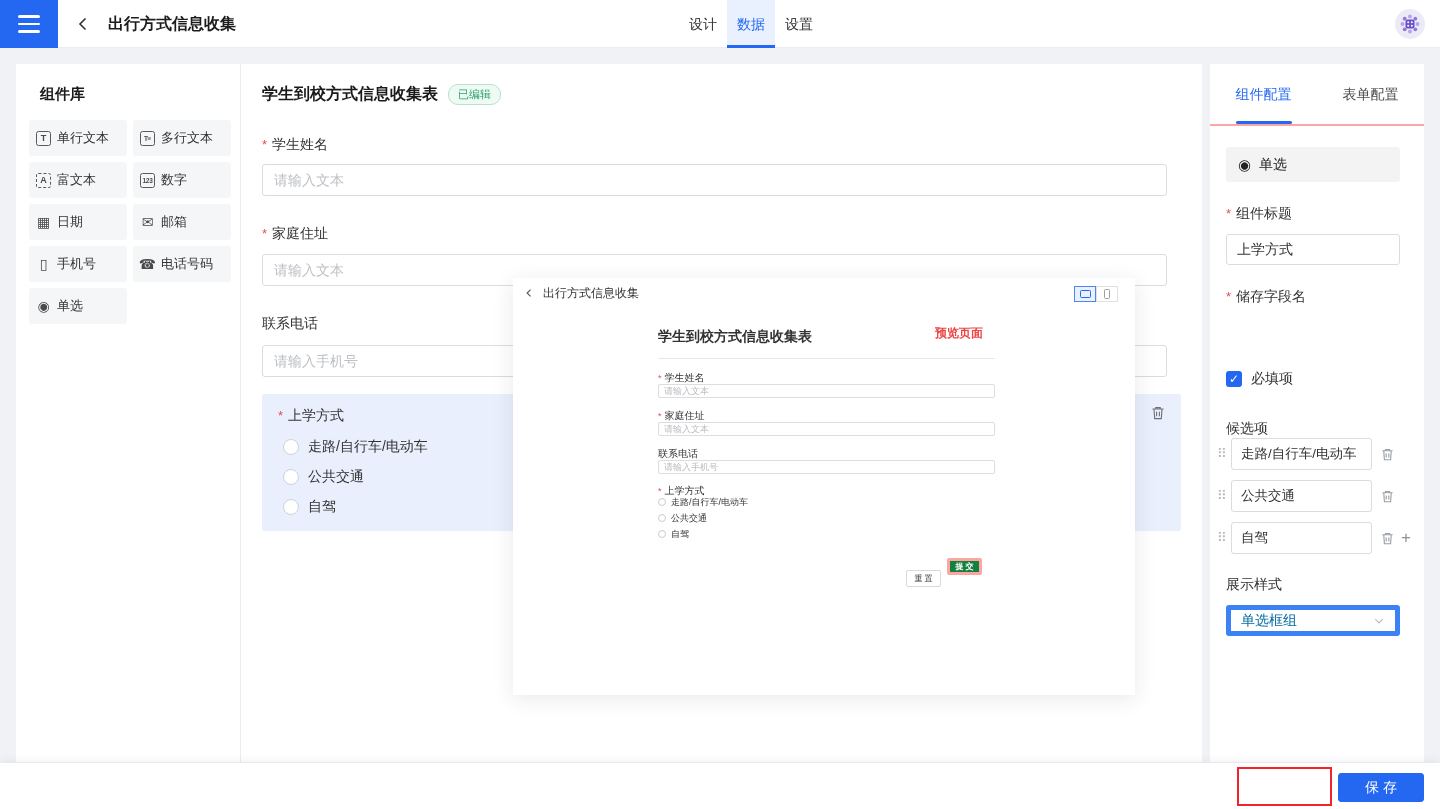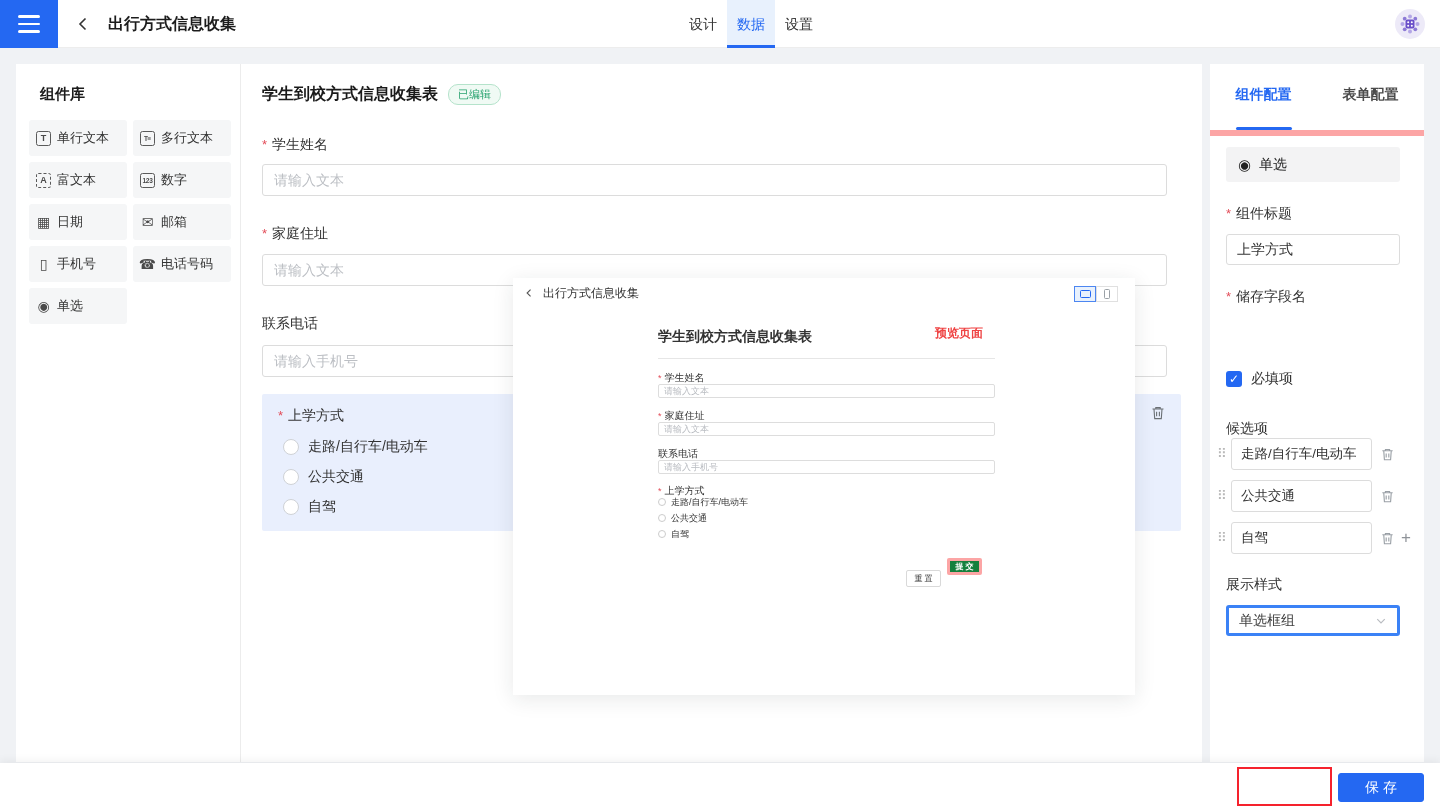--- a/index.html
+++ b/index.html
@@ -63,37 +63,37 @@
   .po-label { position:absolute; left:145px; font-size:10px; color:#333; }
   .po-label .req { font-size:9px; margin-right:3px; }
   .po-input { position:absolute; left:145px; width:337px; height:14px; border:1px solid #ddd; border-radius:2px; font-size:9px; color:#b9bcc1; padding:0 5px; display:flex; align-items:center; background:#fff; cursor:text; }
   .po-option { position:absolute; left:145px; height:12px; display:flex; align-items:center; gap:5px; font-size:9px; color:#333; cursor:pointer; }
   .po-radio { width:8px; height:8px; border:1px solid #ccc; border-radius:50%; background:#fff; }
   .po-btn { position:absolute; top:280px; width:35px; height:17px; font-size:8px; display:flex; align-items:center; justify-content:center; border-radius:2px; cursor:pointer; }
   .po-reset { left:393px; background:#fff; border:1px solid #d9d9d9; color:#333;margin-top:12px; }
   .po-submit { left:434px; background:#15803d; border:3px solid #fca5a5; color:#fff;font-weight:bold; }
 
   
-  .rp-tabs { position:absolute; left:0; top:0; width:214px; height:72px; border-bottom:6px solid #fca5a5; display:flex;font-weight:bold; }
+  .rp-tabs { position:absolute; left:0; top:0; width:214px; height:62px; border-bottom:2px solid #fca5a5; display:flex; }
   .rp-tab { flex:1; text-align:center; line-height:60px; font-size:14px; color:#4b4b4b; cursor:pointer; position:relative; }
   .rp-tab.active { color:#2468f2; }
   .rp-tab.active .rp-underline { position:absolute; left:50%; transform:translateX(-50%); bottom:0; width:56px; height:3px; background:#2468f2; border-radius:2px; }
   .comp-chip { position:absolute; left:16px; top:83px; width:174px; height:35px; background:#f3f3f4; border-radius:3px; display:flex; align-items:center; gap:8px; padding:0 12px; font-size:14px; color:#222; }
   .chip-radio-ic { font-size:15px; color:#222; line-height:1; }
   .rp-label { position:absolute; left:16px; font-size:14px; color:#333; }
   .rp-input { position:absolute; left:16px; width:174px; height:31px; border:1px solid #dcdcdc; border-radius:3px; font-size:14px; color:#333; padding:0 10px; outline:none; font-family:inherit; background:#fff; }
   .checkbox-row { position:absolute; left:16px; top:306px; display:flex; align-items:center; gap:9px; cursor:pointer; }
   .checkbox { width:16px; height:16px; background:#2468f2; border-radius:3px; color:#fff; font-size:12px; display:flex; align-items:center; justify-content:center; line-height:1; }
   .checkbox-label { font-size:14px; color:#333; }
   .opt-row { position:absolute; left:0; width:214px; height:32px; }
   .opt-handle { position:absolute; left:7px; top:8px; font-size:13px; color:#b9b9b9; cursor:grab; letter-spacing:-2px; }
   .opt-input { position:absolute; left:21px; top:0; width:141px; height:32px; border:1px solid #dcdcdc; border-radius:3px; font-size:13.5px; color:#333; padding:0 9px; outline:none; font-family:inherit; }
   .opt-trash { position:absolute; left:169px; top:8px; width:17px; height:17px; display:flex; align-items:center; justify-content:center; cursor:pointer; }
   .opt-add { position:absolute; left:191px; top:5px; font-size:17px; color:#8f9399; cursor:pointer; line-height:22px; }
-  .rp-select { position:absolute; left:16px; top:541px; width:174px; height:31px; border:3px solid #3b82f6; border-radius:3px; display:flex; align-items:center; justify-content:space-between; padding:0 10px; font-size:14px; color:#404040; cursor:pointer; background:#fff; }
+  .rp-select { position:absolute; left:16px; top:541px; width:174px; height:31px; border:5px solid #3b82f6; border-radius:3px; display:flex; align-items:center; justify-content:space-between; padding:0 10px; font-size:14px; color:#0369a1; cursor:pointer; background:#fff; }
 
   
   .footer { position:absolute; left:0; top:763px; width:1440px; height:46px; background:#fff; box-shadow:0 -3px 8px rgba(0,0,0,.05); z-index:20; }
   .btn { position:absolute; top:10px; height:29px; border-radius:3px; font-size:14px; display:flex; align-items:center; justify-content:center; cursor:pointer; font-family:inherit; }
   .btn-preview { left:1243px; width:84px; background:#fff; border:1px solid #d9d9d9; color:#333;margin-top:39px; }
   .btn-save { left:1338px; width:86px; background:#2468f2; border:1px solid #2468f2; color:#fff; }
   .annotation-box { position:absolute; left:1237px; top:4px; width:95px; height:39px; border:2px solid #f5222d; pointer-events:none; }
 
   svg { display:block; }
 </style>

